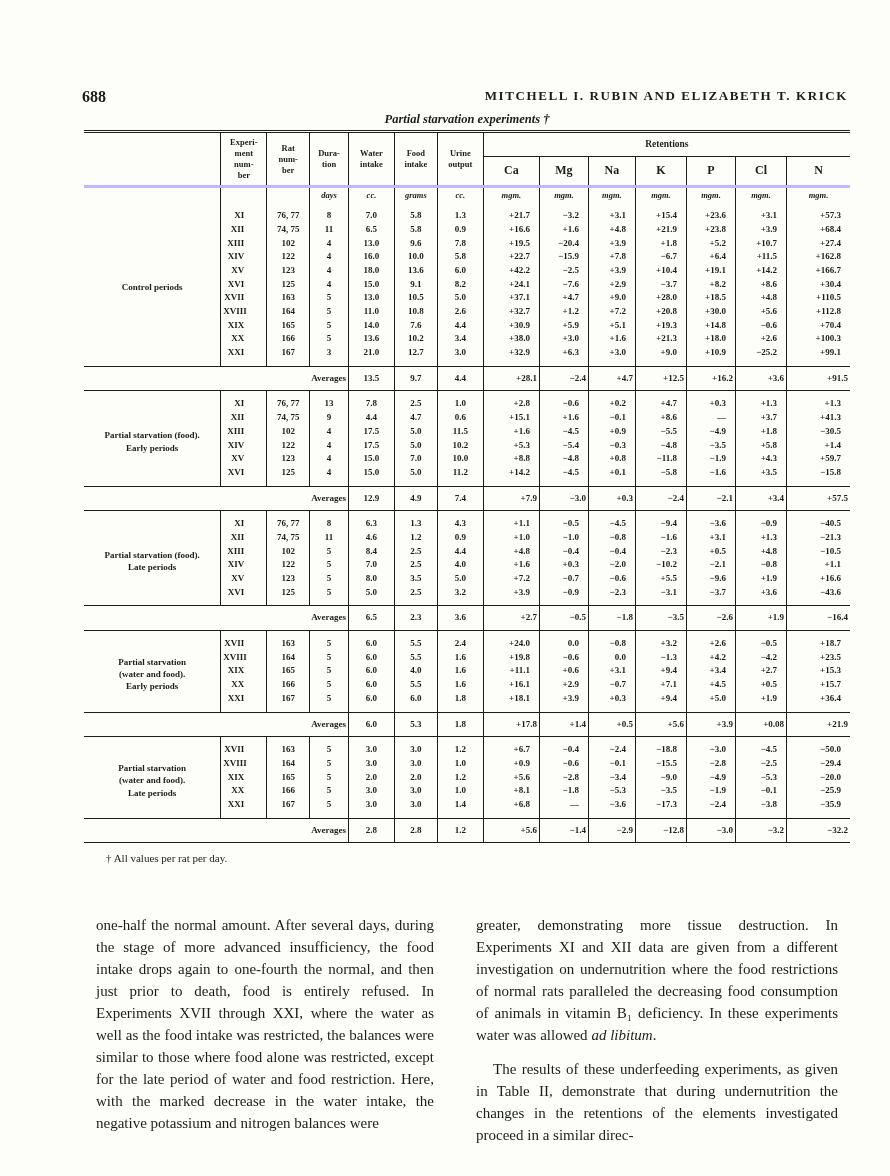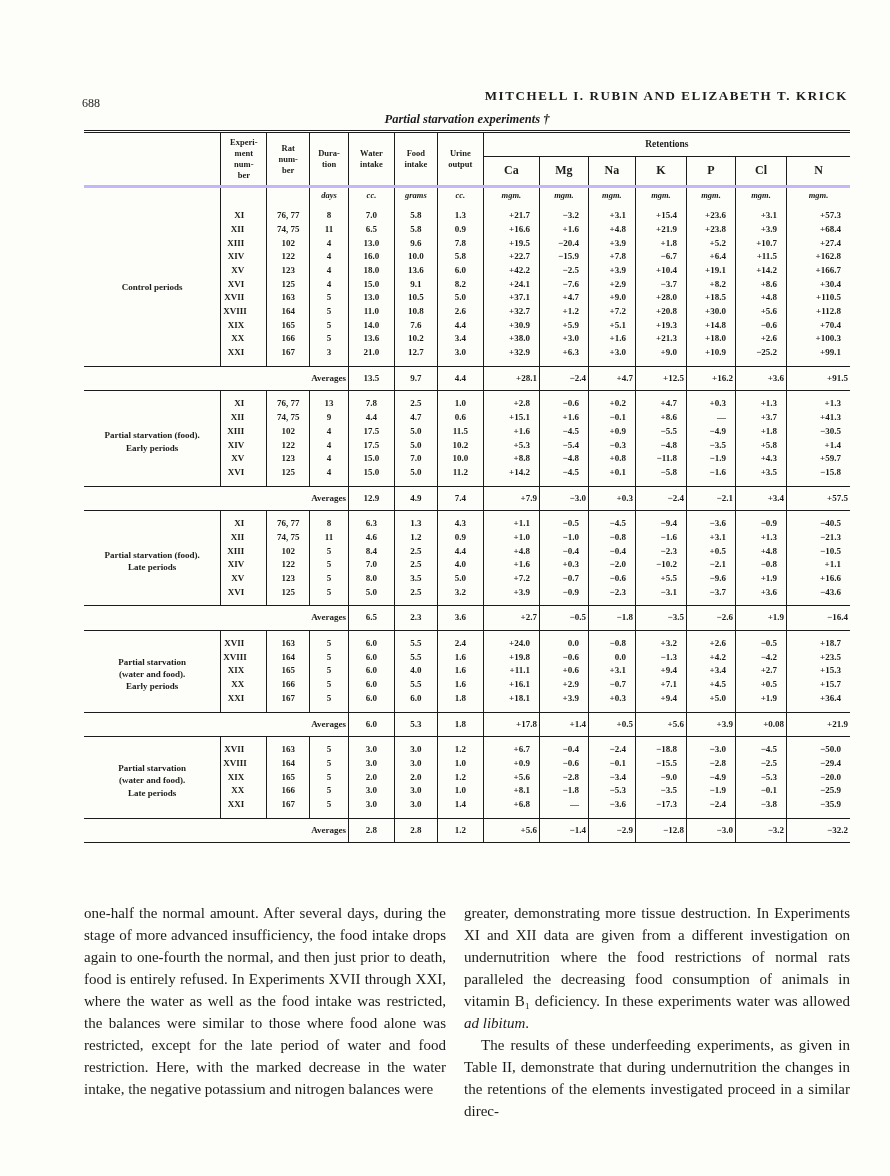--- a/index.html
+++ b/index.html
@@ -5,21 +5,21 @@
   * { margin:0; padding:0; box-sizing:border-box; }
   html,body { width:890px; height:1176px; }
   body {
     background:#fdfdfa;
     color:#1c1c1c;
     font-family:"Liberation Serif", serif;
     position:relative;
     overflow:hidden;
   }
   .page-header { position:absolute; top:88px; left:82px; width:766px; }
-  .page-number { position:absolute; left:0; top:8px; font-size:12px; font-weight:normal; }
+  .page-number { position:absolute; left:0; top:0; font-size:16px; font-weight:bold; }
   .running-head { text-align:right; font-size:13px; font-weight:bold; letter-spacing:1.6px; }
 
   .table-wrap { position:absolute; top:112px; left:84px; width:766px; }
   .table-label { text-align:center; font-size:10px; font-weight:bold; letter-spacing:1.2px; margin-bottom:7px; }
   .table-title { text-align:center; font-size:12.5px; font-weight:bold; font-style:italic; margin-bottom:3px; }
 
   table.exp-table {
     border-collapse:collapse;
     width:766px;
     table-layout:fixed;
@@ -51,21 +51,21 @@
   .text-columns {
     position:absolute;
     top:902px; left:84px;
     width:766px;
     display:flex;
     gap:18px;
   }
   .text-col { text-align:justify; font-size:15px; line-height:22px; }
   .text-col.left  { width:362px; }
   .text-col.right { width:386px; }
-  .text-col p { margin:0; }
+  .text-col p { margin:12px; }
   .text-col p.indent { text-indent:17px; }
 </style>
 </head>
 <body>
 
 <div class="page-header">
   <span class="page-number">688</span>
   <div class="running-head">MITCHELL I. RUBIN AND ELIZABETH T. KRICK</div>
 </div>
 
@@ -703,20 +703,21 @@
           <td class="bl ret">−1.4</td>
           <td class="bl ret">−2.9</td>
           <td class="bl ret">−12.8</td>
           <td class="bl ret">−3.0</td>
           <td class="bl ret">−3.2</td>
           <td class="bl ret">−32.2</td>
         </tr>
       </tbody>
   </table>
 
+  <div class="footnote">† All values per rat per day.</div>
 </div>
 
 <div class="text-columns">
   <div class="text-col left">
       <p><span>one-half the normal amount.  After several days, during the stage of more advanced insufficiency, the food intake drops again to one-fourth the normal, and then just prior to death, food is entirely refused.  In Experiments XVII through XXI, where the water as well as the food intake was restricted, the balances were similar to those where food alone was restricted, except for the late period of water and food restriction.  Here, with the marked decrease in the water intake, the negative potassium and nitrogen balances were</span></p>
     </div>
   <div class="text-col right">
       <p><span>greater, demonstrating more tissue destruction. In Experiments XI and XII data are given from a different investigation on undernutrition where the food restrictions of normal rats paralleled the decreasing food consumption of animals in vitamin B₁ deficiency.  In these experiments water was allowed </span><span style="font-style: italic;">ad libitum</span><span>.</span></p>
       <p class="indent"><span>The results of these underfeeding experiments, as given in Table II, demonstrate that during undernutrition the changes in the retentions of the elements investigated proceed in a similar direc-</span></p>
     </div>

